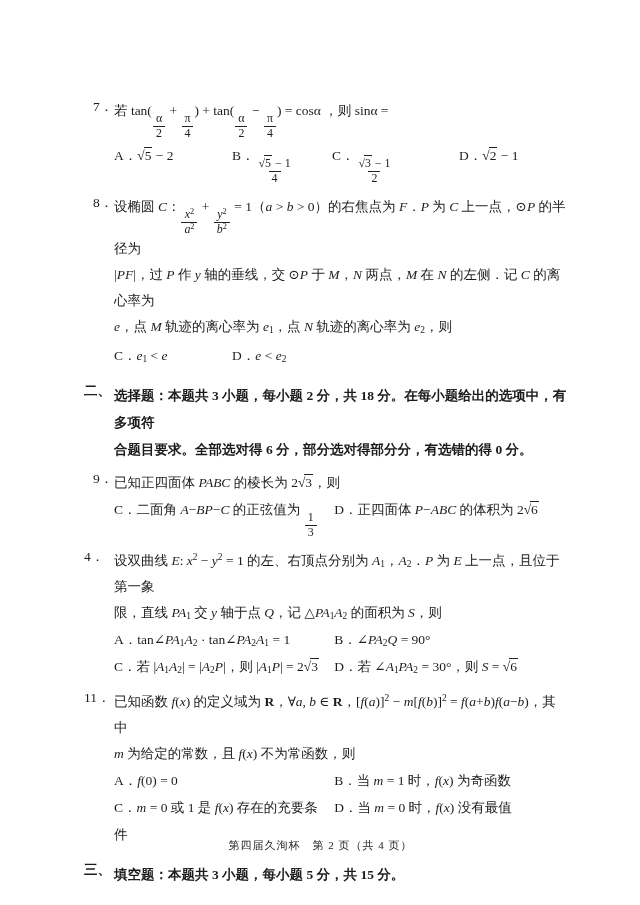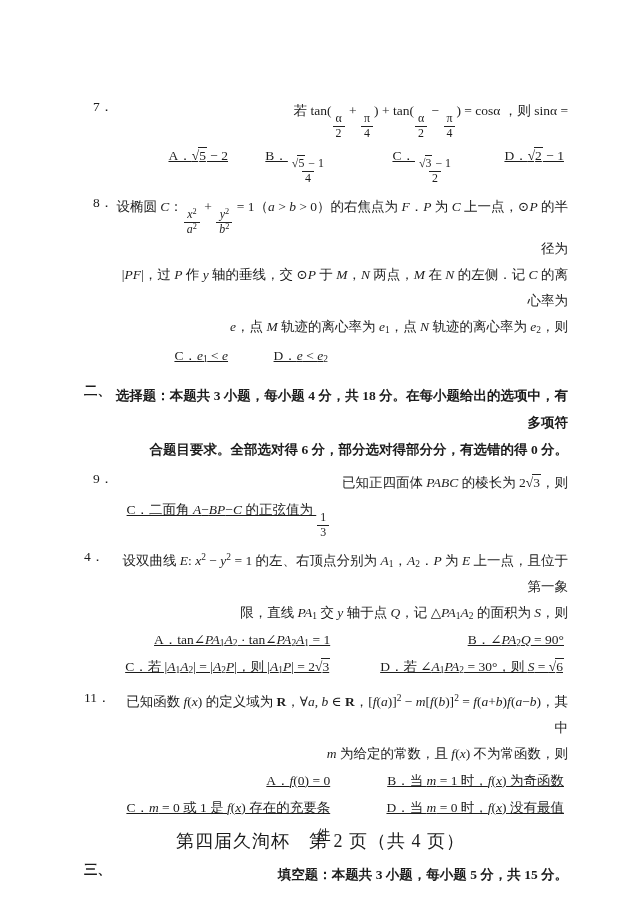--- a/index.html
+++ b/index.html
@@ -8,44 +8,44 @@
     width: 640px; height: 905px;
     font-family: "Liberation Serif", "DejaVu Serif", serif;
     color: #1c1c1c; font-size: 13.5px;
   }
   .page { position: relative; width: 640px; height: 905px; background: #fff; overflow: hidden; }
   .content { position: absolute; left: 84px; top: 98px; width: 484px; }
 
   .q { display: flex; margin-bottom: 9px; }
   .qnum { flex: 0 0 30px; }
   .qnum.sd { padding-left: 9px; }
-  .qbody { flex: 1; min-width: 0; text-align: right; }
+  .qbody { flex: 1; min-width: 0; }
   .line { line-height: 26px; }
 
   .sechead { font-weight: bold; margin-top: 13px; margin-bottom: 7px; }
   .sechead .line { line-height: 27px; }
 
   .opts4 { display: grid; grid-template-columns: 26% 22% 28% 24%; line-height: 27px; margin-top: 2px; }
   .opts2 { display: grid; grid-template-columns: 48.5% 51.5%; line-height: 27px; }
-  .opt { padding-right: 4px; text-decoration: underline; }
+  .opt { padding-right: 4px; }
 
   
   .frac { display: inline-flex; flex-direction: column; align-items: center;
           vertical-align: -0.62em; line-height: 1.12; font-size: 0.88em; margin: 0 1px; }
   .frac .fn { padding: 0 3px; }
   .frac .fd { padding: 0 3px; border-top: 1px solid #222; }
   .sqrt { white-space: nowrap; }
   .sqrt .rad { letter-spacing: -1px; }
   .sqrt .rbar { border-top: 1px solid #222; padding: 0 1px; }
   sup { font-size: 0.7em; vertical-align: 0.5em; line-height: 0; }
   sub { font-size: 0.7em; vertical-align: -0.25em; line-height: 0; }
   i { font-style: italic; }
 
   .footer { position: absolute; left: 1px; right: 0; bottom: 52px;
-            text-align: center; font-size: 18px; letter-spacing: 1px; }
+            text-align: center; font-size: 11px; letter-spacing: 1px; }
 </style>
 </head>
 <body>
 
 <div class="page">
   <main class="content">
 
     <section class="q">
       <span class="qnum sd">7．</span>
       <div class="qbody">
@@ -92,34 +92,35 @@
         <div class="opts4">
           <span class="opt">C．<i>e</i><sub>1</sub> &lt; <i>e</i></span>
           <span class="opt">D．<i>e</i> &lt; <i>e</i><sub>2</sub></span>
         </div>
       </div>
     </section>
 
     <section class="q sechead">
       <span class="qnum">二、</span>
       <div class="qbody">
-        <div class="line">选择题：本题共 3 小题，每小题 4 分，共 18 分。在每小题给出的选项中，有多项符</div>
+        <div class="line">选择题：本题共 3 小题，每小题 2 分，共 18 分。在每小题给出的选项中，有多项符</div>
         <div class="line">合题目要求。全部选对得 6 分，部分选对得部分分，有选错的得 0 分。</div>
       </div>
     </section>
 
     <section class="q">
       <span class="qnum sd">9．</span>
       <div class="qbody">
         <div class="line">已知正四面体 <i>PABC</i> 的棱长为 2<span class="sqrt"><span class="rad">√</span><span class="rbar">3</span></span>，则</div>
         <div class="opts2">
           <span class="opt">C．二面角 <i>A</i>−<i>BP</i>−<i>C</i> 的正弦值为 <span class="frac">
                 <span class="fn">1</span>
                 <span class="fd">3</span>
               </span></span>
+          <span class="opt">D．正四面体 <i>P</i>−<i>ABC</i> 的体积为 2<span class="sqrt"><span class="rad">√</span><span class="rbar">6</span></span></span>
         </div>
       </div>
     </section>
 
     <section class="q">
       <span class="qnum">4．</span>
       <div class="qbody">
         <div class="line">设双曲线 <i>E</i>: <i>x</i><sup>2</sup> − <i>y</i><sup>2</sup> = 1 的左、右顶点分别为 <i>A</i><sub>1</sub>，<i>A</i><sub>2</sub>．<i>P</i> 为 <i>E</i> 上一点，且位于第一象</div>
         <div class="line">限，直线 <i>PA</i><sub>1</sub> 交 <i>y</i> 轴于点 <i>Q</i>，记 △<i>PA</i><sub>1</sub><i>A</i><sub>2</sub> 的面积为 <i>S</i>，则</div>
         <div class="opts2">

